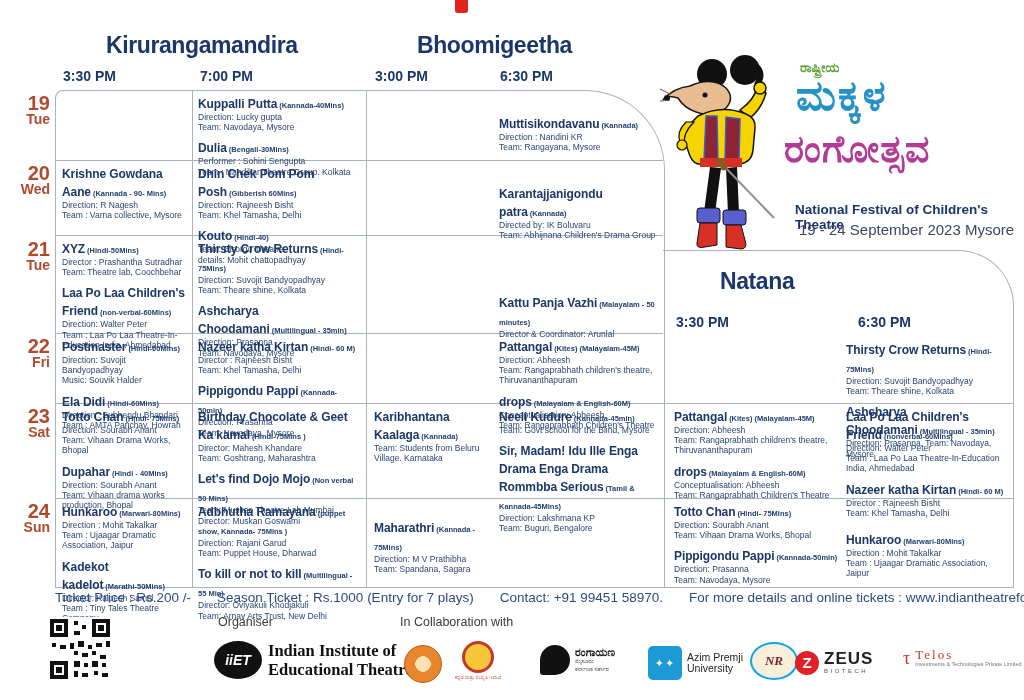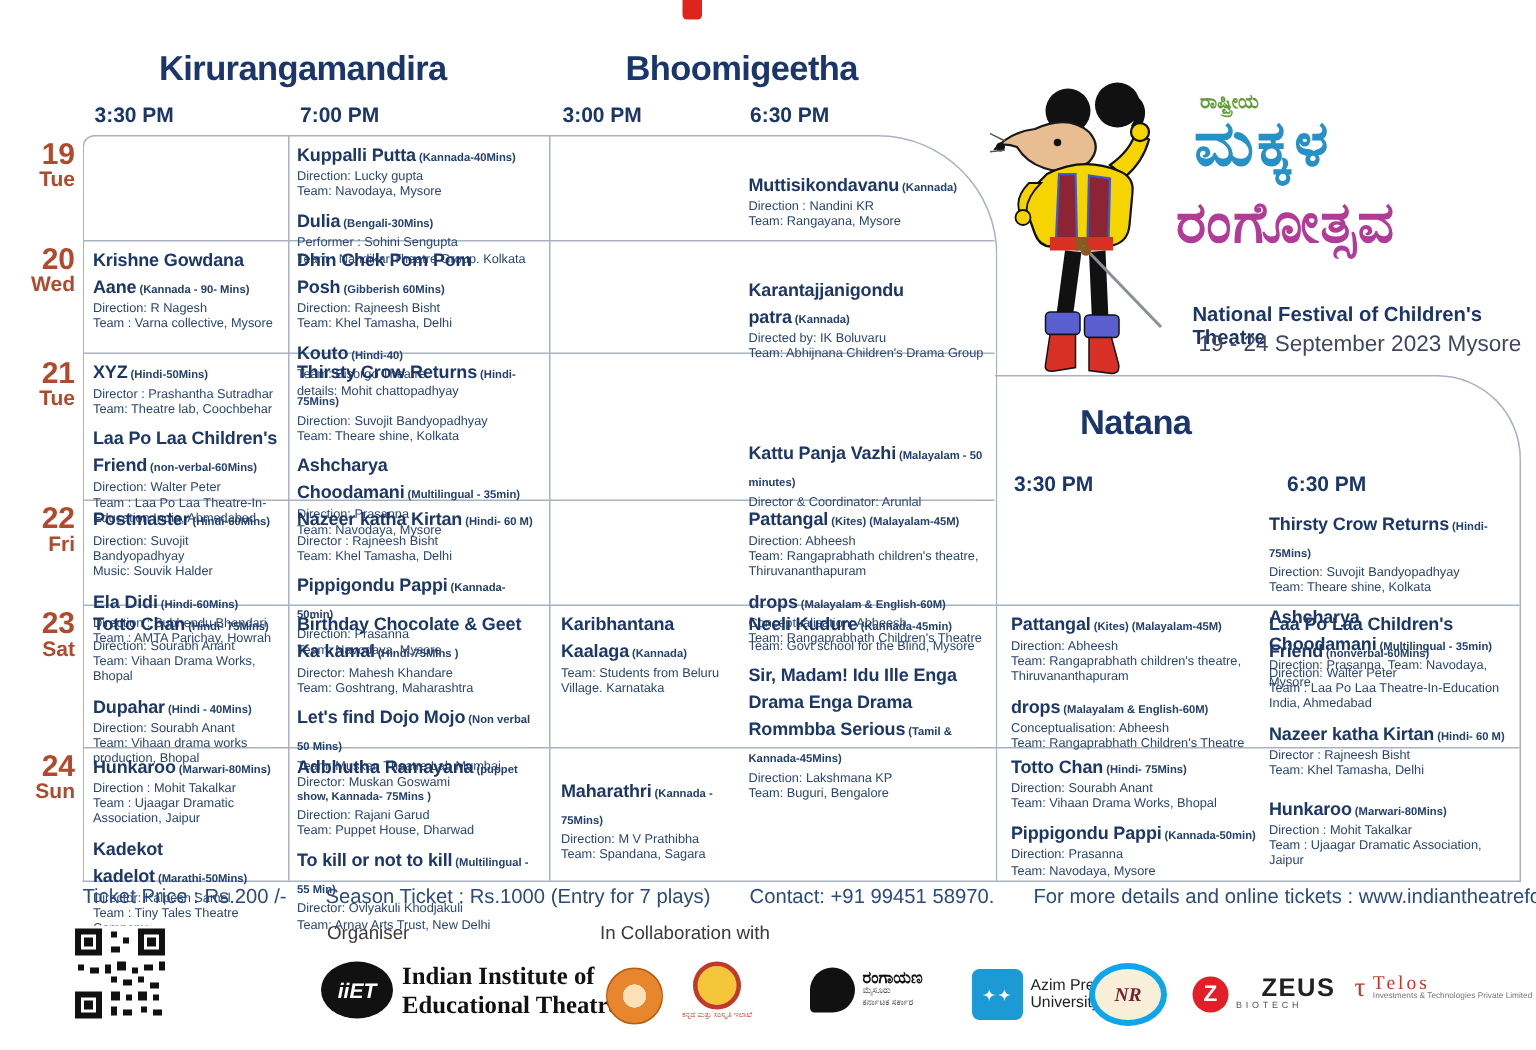--- a/index.html
+++ b/index.html
@@ -61,26 +61,26 @@
   .logo{position:absolute;display:flex;align-items:center;gap:5px;}
   .uom-circle{width:36px;height:36px;border-radius:50%;background:radial-gradient(circle at 50% 50%, #fce1b8 0 30%, #e8862d 31% 100%);border:1px solid #b35c12;}
   .ka-emblem{width:26px;height:26px;border-radius:50%;background:#f5c53a;border:3px solid #c0392b;margin:0 auto;}
   .ka-cap{font-size:5px;color:#c0392b;text-align:center;line-height:1.1;margin-top:2px;width:52px;}
   .ranga-mark{width:30px;height:30px;border-radius:50% 50% 50% 10%;background:#111;}
   .ranga-t1{font-size:11px;font-weight:bold;color:#111;line-height:1;text-align:center;}
   .ranga-t2{font-size:6px;color:#333;line-height:1.2;}
   .azim-sq{width:34px;height:34px;border-radius:5px;background:#1c9ad6;color:#fff;font-size:11px;
     display:flex;align-items:center;justify-content:center;letter-spacing:1px;}
   .azim-t{font-size:10.5px;color:#222;line-height:1.08;}
-  .nr-oval{width:44px;height:34px;border:4px solid #0ea5e9;border-radius:50%;background:#f7efd8;color:#7a2030;
+  .nr-oval{width:44px;height:34px;border:2px solid #0ea5e9;border-radius:50%;background:#f7efd8;color:#7a2030;
     font-family:"Liberation Serif",serif;font-style:italic;font-weight:bold;font-size:13px;
-    display:flex;align-items:center;justify-content:center;}
+    display:flex;align-items:center;justify-content:center;margin-left:24px;}
   .zeus-z{width:24px;height:24px;border-radius:50%;background:#e21f26;color:#fff;font-weight:bold;font-size:15px;
     display:flex;align-items:center;justify-content:center;}
-  .zeus-t1{font-size:17px;font-weight:bold;color:#222;letter-spacing:1px;line-height:1;margin-left:17px;}
+  .zeus-t1{font-size:17px;font-weight:bold;color:#222;letter-spacing:1px;line-height:1;}
   .zeus-t2{font-size:6px;color:#555;letter-spacing:2.5px;line-height:1.4;}
   .telos-tau{font-size:18px;color:#c0392b;font-family:"Liberation Serif",serif;line-height:1;}
   .telos-t1{font-size:13px;color:#c0392b;font-family:"Liberation Serif",serif;letter-spacing:2px;line-height:1;}
   .telos-t2{font-size:5.5px;color:#777;line-height:1.2;}
 </style>
 </head>
 <body>
 
 <div class="poster">
 

